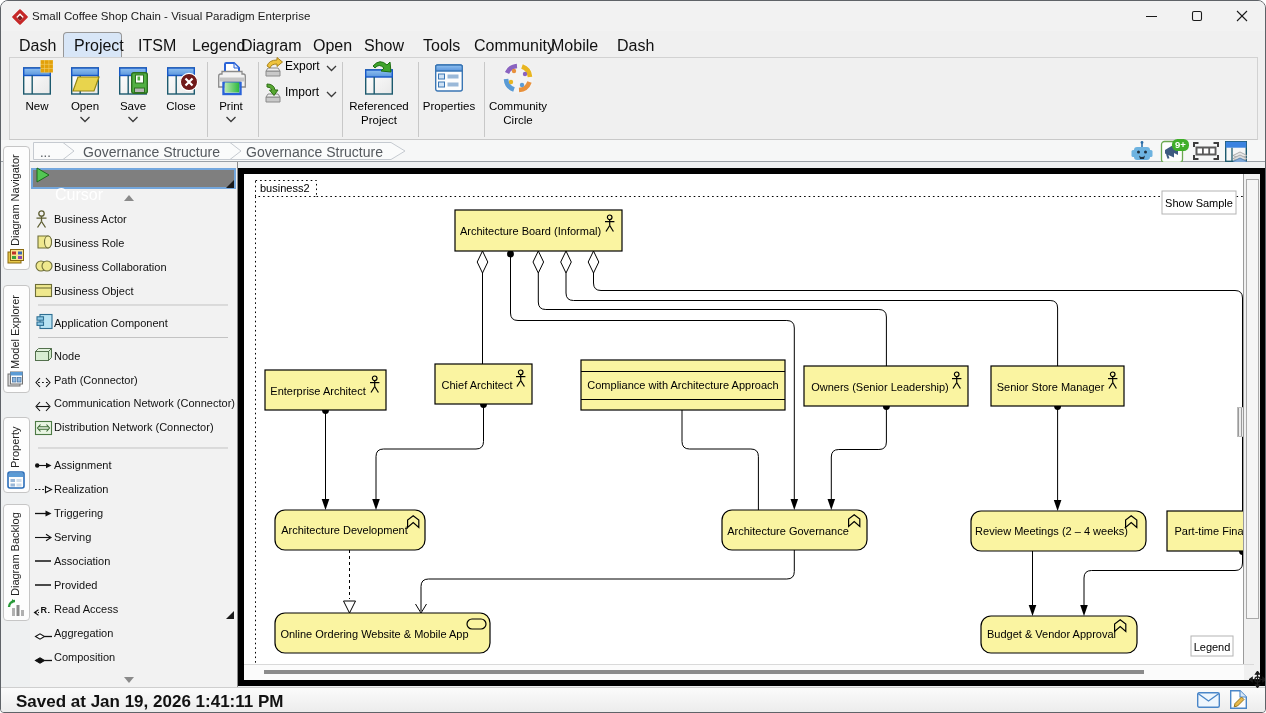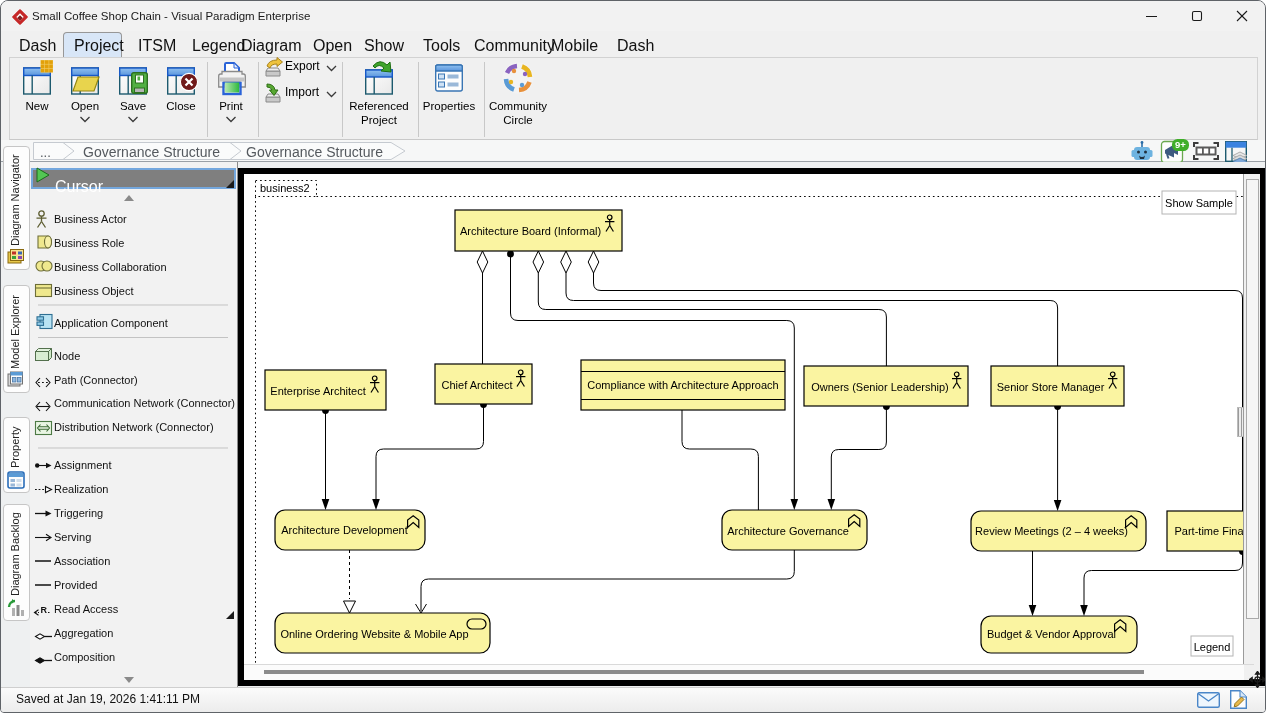--- a/index.html
+++ b/index.html
@@ -32,21 +32,21 @@
   .litem{font-size:11.5px;color:#111;}
   
   #canvaspanel{left:237px;top:6px;width:1028px;height:518px;border:6px solid #000000;background:#fff;box-sizing:border-box;}
   #vsb{position:absolute;right:0;top:0;width:16px;height:501px;background:#f0f0f0;border-left:1px solid #9b9b9b;}
   #vsbthumb{position:absolute;left:2px;top:5px;width:11px;height:438px;background:#f5f5f5;border:1px solid #a9a9a9;}
   #hsb{position:absolute;left:0;bottom:0;width:1010px;height:15px;background:#fbfbfb;border-top:1px solid #d9d9d9;}
   #hsbthumb{position:absolute;left:20px;top:5px;width:880px;height:4px;background:#8b8b8b;}
   #corner{position:absolute;right:0;bottom:0;width:16px;height:15px;background:#f0f0f0;}
   
   #status{left:0;top:686px;width:100%;height:25px;background:linear-gradient(#fbfbfb,#ececec);border-top:1px solid #cfcfcf;box-sizing:border-box;}
-  #savedtext{left:15px;top:691px;font-size:12px;font-weight:400;color:#111;}
+  #savedtext{left:15px;top:691px;font-size:17px;font-weight:700;color:#111;}
   text{font-family:"Liberation Sans",sans-serif;}
 </style>
 </head>
 <body>
 <div id="win">
 
   <div class="abs" id="title">
     <svg class="abs" style="left:11px;top:8px" width="16" height="16" viewBox="0 0 16 16">
       <rect x="2.2" y="2.2" width="11.6" height="11.6" rx="1" fill="#c62828" transform="rotate(45 8 8)"></rect>
       <rect x="5.4" y="5.4" width="5.2" height="5.2" fill="#fff" transform="rotate(45 8 8)"></rect>
@@ -319,21 +319,21 @@
         <path d="M8,2 A6,6 0 0 0 2,8" fill="none" stroke="#2a9a3a" stroke-width="2.4"></path>
         <path d="M8,2 L5,0 V4.5 Z" fill="#2a9a3a"></path>
         <rect x="5" y="9" width="3" height="8" fill="#b0b0b0"></rect>
           <rect x="9.5" y="6" width="3" height="11" fill="#8a8a8a"></rect>
           <rect x="14" y="11" width="3" height="6" fill="#b0b0b0"></rect>
       </svg>
       </div>
 
     <div class="abs" id="toolpanel">
       <div class="abs" id="cursorrow"></div>
-      <div class="abs litem" style="left:25px;top:16px;color:#fff;font-size:16px">Cursor</div>
+      <div class="abs litem" style="left:25px;top:24px;color:#fff;font-size:16px">Cursor</div>
       <div id="toollist" class="abs" style="left:0;top:0;width:208px;height:525px">
 <svg width="208" height="525" viewBox="0 0 208 525">
 <style>.it{font-size:11px;fill:#111;} .sp{stroke:#c3c3c3;stroke-width:1;}</style>
 <path d="M94,39 L104,39 L99,33 Z" fill="#8a8a8a"></path>
 <path d="M94,515 L104,515 L99,521 Z" fill="#8a8a8a"></path>
 
 <path d="M7,6 L7,20 L19,13 Z" fill="#53c653" stroke="#1c6b1c" stroke-width="1"></path>
 <path d="M196,26 L204,26 L204,18 Z" fill="#1a1a1a"></path>
 <path d="M196,457 L204,457 L204,449 Z" fill="#1a1a1a"></path>
 

